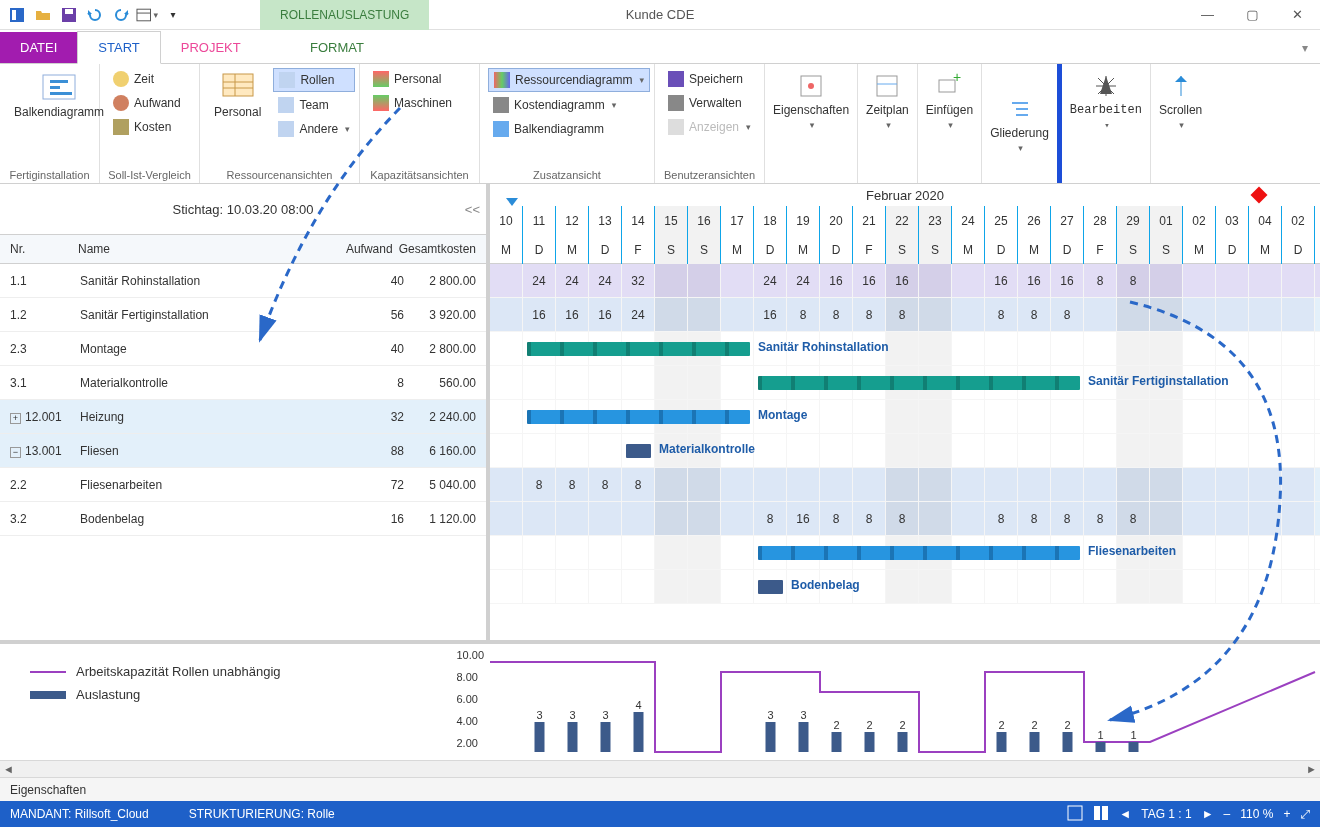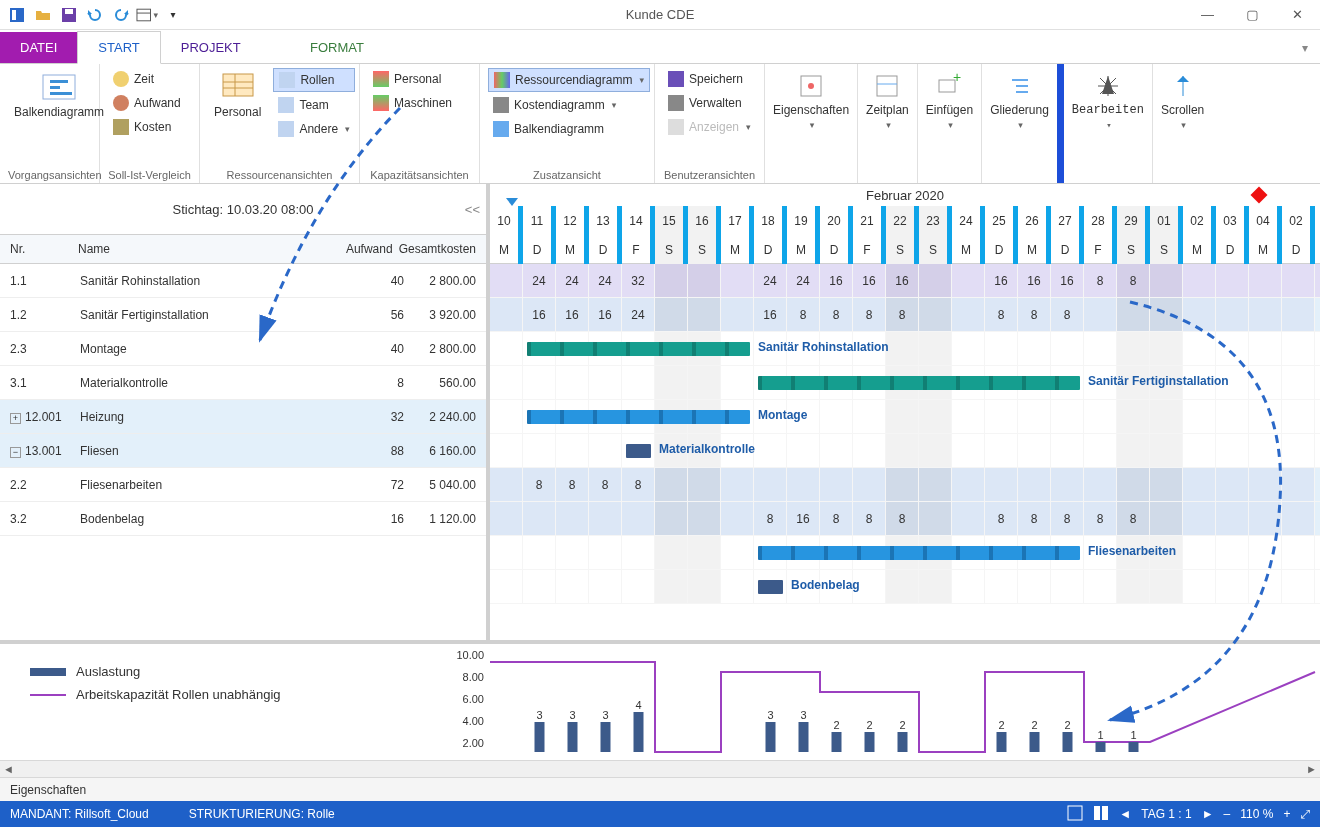--- a/index.html
+++ b/index.html
@@ -4,21 +4,21 @@
 <style>
 * { box-sizing: border-box; margin: 0; padding: 0; }
 body { font-family: "Segoe UI", Tahoma, sans-serif; font-size: 12px; color: #333; background: #fff; width: 1320px; height: 840px; overflow: hidden; position: relative; }
 .titlebar { height: 30px; background: #fff; display: flex; align-items: center; border-bottom: 1px solid #e0e0e0; position: relative; }
 .qat { display: flex; align-items: center; gap: 4px; padding-left: 6px; }
 .qat-btn { width: 22px; height: 22px; display: flex; align-items: center; justify-content: center; cursor: pointer; }
 .title-center { position: absolute; left: 50%; transform: translateX(-50%); color: #555; font-size: 13px; }
 .win-controls { margin-left: auto; display: flex; }
 .win-btn { width: 45px; height: 30px; display: flex; align-items: center; justify-content: center; font-size: 13px; cursor: pointer; color: #555; }
 .tabstrip { height: 34px; display: flex; align-items: flex-end; border-bottom: 1px solid #d0d0d0; background: #fff; }
-.tab { padding: 8px 20px 8px 20px; font-size: 13px; color: #4c1d95; cursor: pointer; }
+.tab { padding: 8px 20px 8px 20px; font-size: 13px; color: #ec4899; cursor: pointer; }
 .tab.datei { background: #a21caf; color: #fff; }
 .tab.active { color: #1e60c8; border: 1px solid #d0d0d0; border-bottom: 1px solid #fff; margin-bottom: -1px; }
 .context-tab { position: absolute; left: 260px; top: 0; height: 30px; background: #c6e6c8; display: flex; align-items: center; padding: 0 20px; font-size: 12px; color: #3a7d3e; }
 .context-tab2 { position: absolute; left: 290px; top: 30px; height: 34px; display: flex; align-items: center; padding: 0 20px; font-size: 13px; color: #3a7d3e; }
 .ribbon { height: 120px; display: flex; border-bottom: 1px solid #d0d0d0; background: #fff; }
 .ribbon-group { border-right: 1px solid #e0e0e0; padding: 4px 8px 2px 8px; display: flex; flex-direction: column; }
 .ribbon-group-body { flex: 1; display: flex; align-items: flex-start; gap: 6px; }
 .ribbon-group-label { text-align: center; font-size: 11px; color: #666; padding-top: 2px; }
 .ribbon-vbtn { display: flex; flex-direction: column; align-items: center; padding: 4px 6px; cursor: pointer; gap: 3px; }
 .ribbon-vbtn .label { font-size: 12px; text-align: center; }
@@ -39,21 +39,21 @@
 .table-body { flex: 1; overflow: hidden; }
 .table-row { display: flex; height: 34px; align-items: center; border-bottom: 1px solid #eee; }
 .table-row.group { background: #e3f0fa; }
 .exp-box { width: 11px; height: 11px; border: 1px solid #999; display: inline-flex; align-items: center; justify-content: center; font-size: 9px; margin-right: 4px; line-height: 1; }
 .right-panel { flex: 1; display: flex; flex-direction: column; position: relative; overflow: hidden; }
 .timeline-head { height: 80px; position: relative; border-bottom: 1px solid #d0d0d0; }
 .month-row { height: 22px; display: flex; align-items: center; justify-content: center; font-size: 13px; position: relative; }
 .month-row .diamond { position: absolute; right: 55px; width: 12px; height: 12px; background: #e11; transform: rotate(45deg); }
 .month-row .marker { position: absolute; left: 16px; top: 14px; width: 0; height: 0; border-left: 6px solid transparent; border-right: 6px solid transparent; border-top: 8px solid #2a8cd8; }
 .days-row, .wd-row { height: 29px; display: flex; }
-.day-cell { width: 33px; text-align: center; font-size: 12px; display: flex; align-items: center; justify-content: center; border-right: 5px solid #0ea5e9; }
+.day-cell { width: 33px; text-align: center; font-size: 12px; display: flex; align-items: center; justify-content: center; border-right: 1px solid #0ea5e9; }
 .day-cell.we { background: #f2f2f2; }
 .gantt-body { flex: 1; position: relative; }
 .gantt-row { height: 34px; display: flex; position: relative; border-bottom: 1px solid #f5f5f5; }
 .gantt-cell { width: 33px; border-right: 1px solid #f5f5f5; display: flex; align-items: center; justify-content: center; font-size: 12px; }
 .gantt-cell.we { background: #f2f2f2; }
 .gantt-row.group { background: #e3f0fa; }
 .gantt-row.group .gantt-cell { background: #dce7f6; }
 .gantt-row.group .gantt-cell.we { background: #d0dae8; }
 .bar { position: absolute; height: 14px; top: 10px; border-radius: 1px; }
 .bar-label { position: absolute; top: -8px; font-size: 12px; font-weight: bold; color: #1e5ca8; white-space: nowrap; }
@@ -110,20 +110,21 @@
       </div>
     <div class="qat-btn">
         <svg class="icon" viewBox="0 0 16 16">
           <rect x="1" y="2" width="14" height="12" fill="none" stroke="#555"></rect>
           <line x1="1" y1="6" x2="15" y2="6" stroke="#555"></line>
         </svg>
         <span class="dd-arrow">▾</span>
       </div>
     <div class="qat-btn" style="font-size:10px;">▾</div>
   </div>
+  <div class="context-tab">ROLLENAUSLASTUNG</div>
   <div class="title-center">Kunde CDE</div>
   <div class="win-controls">
     <div class="win-btn">—</div>
     <div class="win-btn">▢</div>
     <div class="win-btn">✕</div>
   </div>
 </div>
 
 <div class="tabstrip">
   <div class="tab datei">DATEI</div>
@@ -139,21 +140,21 @@
       <div class="ribbon-vbtn">
         <svg width="38" height="30" viewBox="0 0 38 30">
             <rect x="3" y="3" width="32" height="24" fill="#fff" stroke="#8faedc"></rect>
             <rect x="10" y="8" width="18" height="3" fill="#3b8fd6"></rect>
             <rect x="10" y="14" width="10" height="3" fill="#3b8fd6"></rect>
             <rect x="10" y="20" width="22" height="3" fill="#3b8fd6"></rect>
           </svg>
         <span class="label">Balkendiagramm</span>
       </div>
     </div>
-    <div class="ribbon-group-label">Vorgangsansichten</div>
+    <div class="ribbon-group-label">Fertiginstallation</div>
   </div>
   <div class="ribbon-group" style="width:100px;">
     <div class="ribbon-group-body">
         <div class="ribbon-col">
       <div class="ribbon-smbtn">
             <span class="icon-sm" style="background:#f0d070;border-radius:50%;"></span>
             <span>Zeit</span>
           </div>
       <div class="ribbon-smbtn">
             <span class="icon-sm" style="background:#d08060;border-radius:50%;"></span>
@@ -270,21 +271,21 @@
         <span class="dd-arrow">▾</span>
       </div>
     <div class="ribbon-vbtn" style="border-right:1px solid #e0e0e0;padding:8px;">
         <svg width="28" height="28">
           <rect x="4" y="8" width="16" height="12" fill="#fff" stroke="#999"></rect>
           <text x="18" y="10" fill="#3a3" font-size="14">+</text>
         </svg>
         <span class="label">Einfügen</span>
         <span class="dd-arrow">▾</span>
       </div>
-    <div class="ribbon-vbtn" style="border-right:7px solid #1d4ed8;padding:8px;">
+    <div class="ribbon-vbtn" style="border-right:5px solid #1d4ed8;padding:8px;justify-content:center;">
         <svg width="28" height="28">
           <line x1="6" y1="8" x2="22" y2="8" stroke="#6ae" stroke-width="2"></line>
           <line x1="10" y1="14" x2="22" y2="14" stroke="#6ae" stroke-width="2"></line>
           <line x1="10" y1="20" x2="22" y2="20" stroke="#6ae" stroke-width="2"></line>
         </svg>
         <span class="label">Gliederung</span>
         <span class="dd-arrow">▾</span>
       </div>
     <div class="ribbon-vbtn" style="border-right:1px solid #e0e0e0;padding:8px;font-family:Liberation Mono, monospace;">
         <svg width="28" height="28">
@@ -713,34 +714,34 @@
           <div class="gantt-cell"></div>
           <div class="bar bar-dark" style="left: 268px; width: 25px;"></div>
           <div class="bar-label" style="left: 301px; top: 8px;">Bodenbelag</div>
         </div>
       </div>
   </div>
 </div>
 
 <div class="chart-area">
   <div class="legend" style="position:relative;">
-    <div style="position:absolute;right:6px;top:0;height:110px;display:flex;flex-direction:column;justify-content:space-around;align-items:flex-end;font-size:11px;">
+    <div style="position:absolute;right:6px;top:0;height:110px;display:flex;flex-direction:column;justify-content:space-around;align-items:flex-start;font-size:11px;">
       <span>10.00</span>
         <span>8.00</span>
         <span>6.00</span>
         <span>4.00</span>
         <span>2.00</span>
     </div>
     <div class="legend-item">
+        <span class="legend-line" style="background:#9b40c0;"></span>
+        <span>Arbeitskapazität Rollen unabhängig</span>
+      </div>
+    <div class="legend-item">
         <span class="legend-line" style="background:#3c5a8a;height:8px;"></span>
         <span>Auslastung</span>
-      </div>
-    <div class="legend-item">
-        <span class="legend-line" style="background:#9b40c0;"></span>
-        <span>Arbeitskapazität Rollen unabhängig</span>
       </div>
   </div>
   <div class="chart-plot">
     <svg id="chart-svg" width="830" height="115">
         <g transform="translate(0,8)">
           <path d="M 0 10 L 33 10 L 33 10 L 66 10 L 66 10 L 99 10 L 99 10 L 132 10 L 132 10 L 165 10 L 165 100 L 198 100 L 198 100 L 231 100 L 231 20 L 264 20 L 264 20 L 297 20 L 297 20 L 330 20 L 330 40 L 363 40 L 363 40 L 396 40 L 396 40 L 429 40 L 429 100 L 462 100 L 462 100 L 495 100 L 495 20 L 528 20 L 528 20 L 561 20 L 561 20 L 594 20 L 594 90 L 627 90 L 627 90 L 660 90 L 825 20" fill="none" stroke="#9b40c0" stroke-width="2"></path>
           <rect x="44.5" y="70" width="10" height="30" fill="#3c5a8a"></rect>
           <text x="49.5" y="67" text-anchor="middle" font-size="11" fill="#333">3</text>
           <rect x="77.5" y="70" width="10" height="30" fill="#3c5a8a"></rect>
           <text x="82.5" y="67" text-anchor="middle" font-size="11" fill="#333">3</text>

